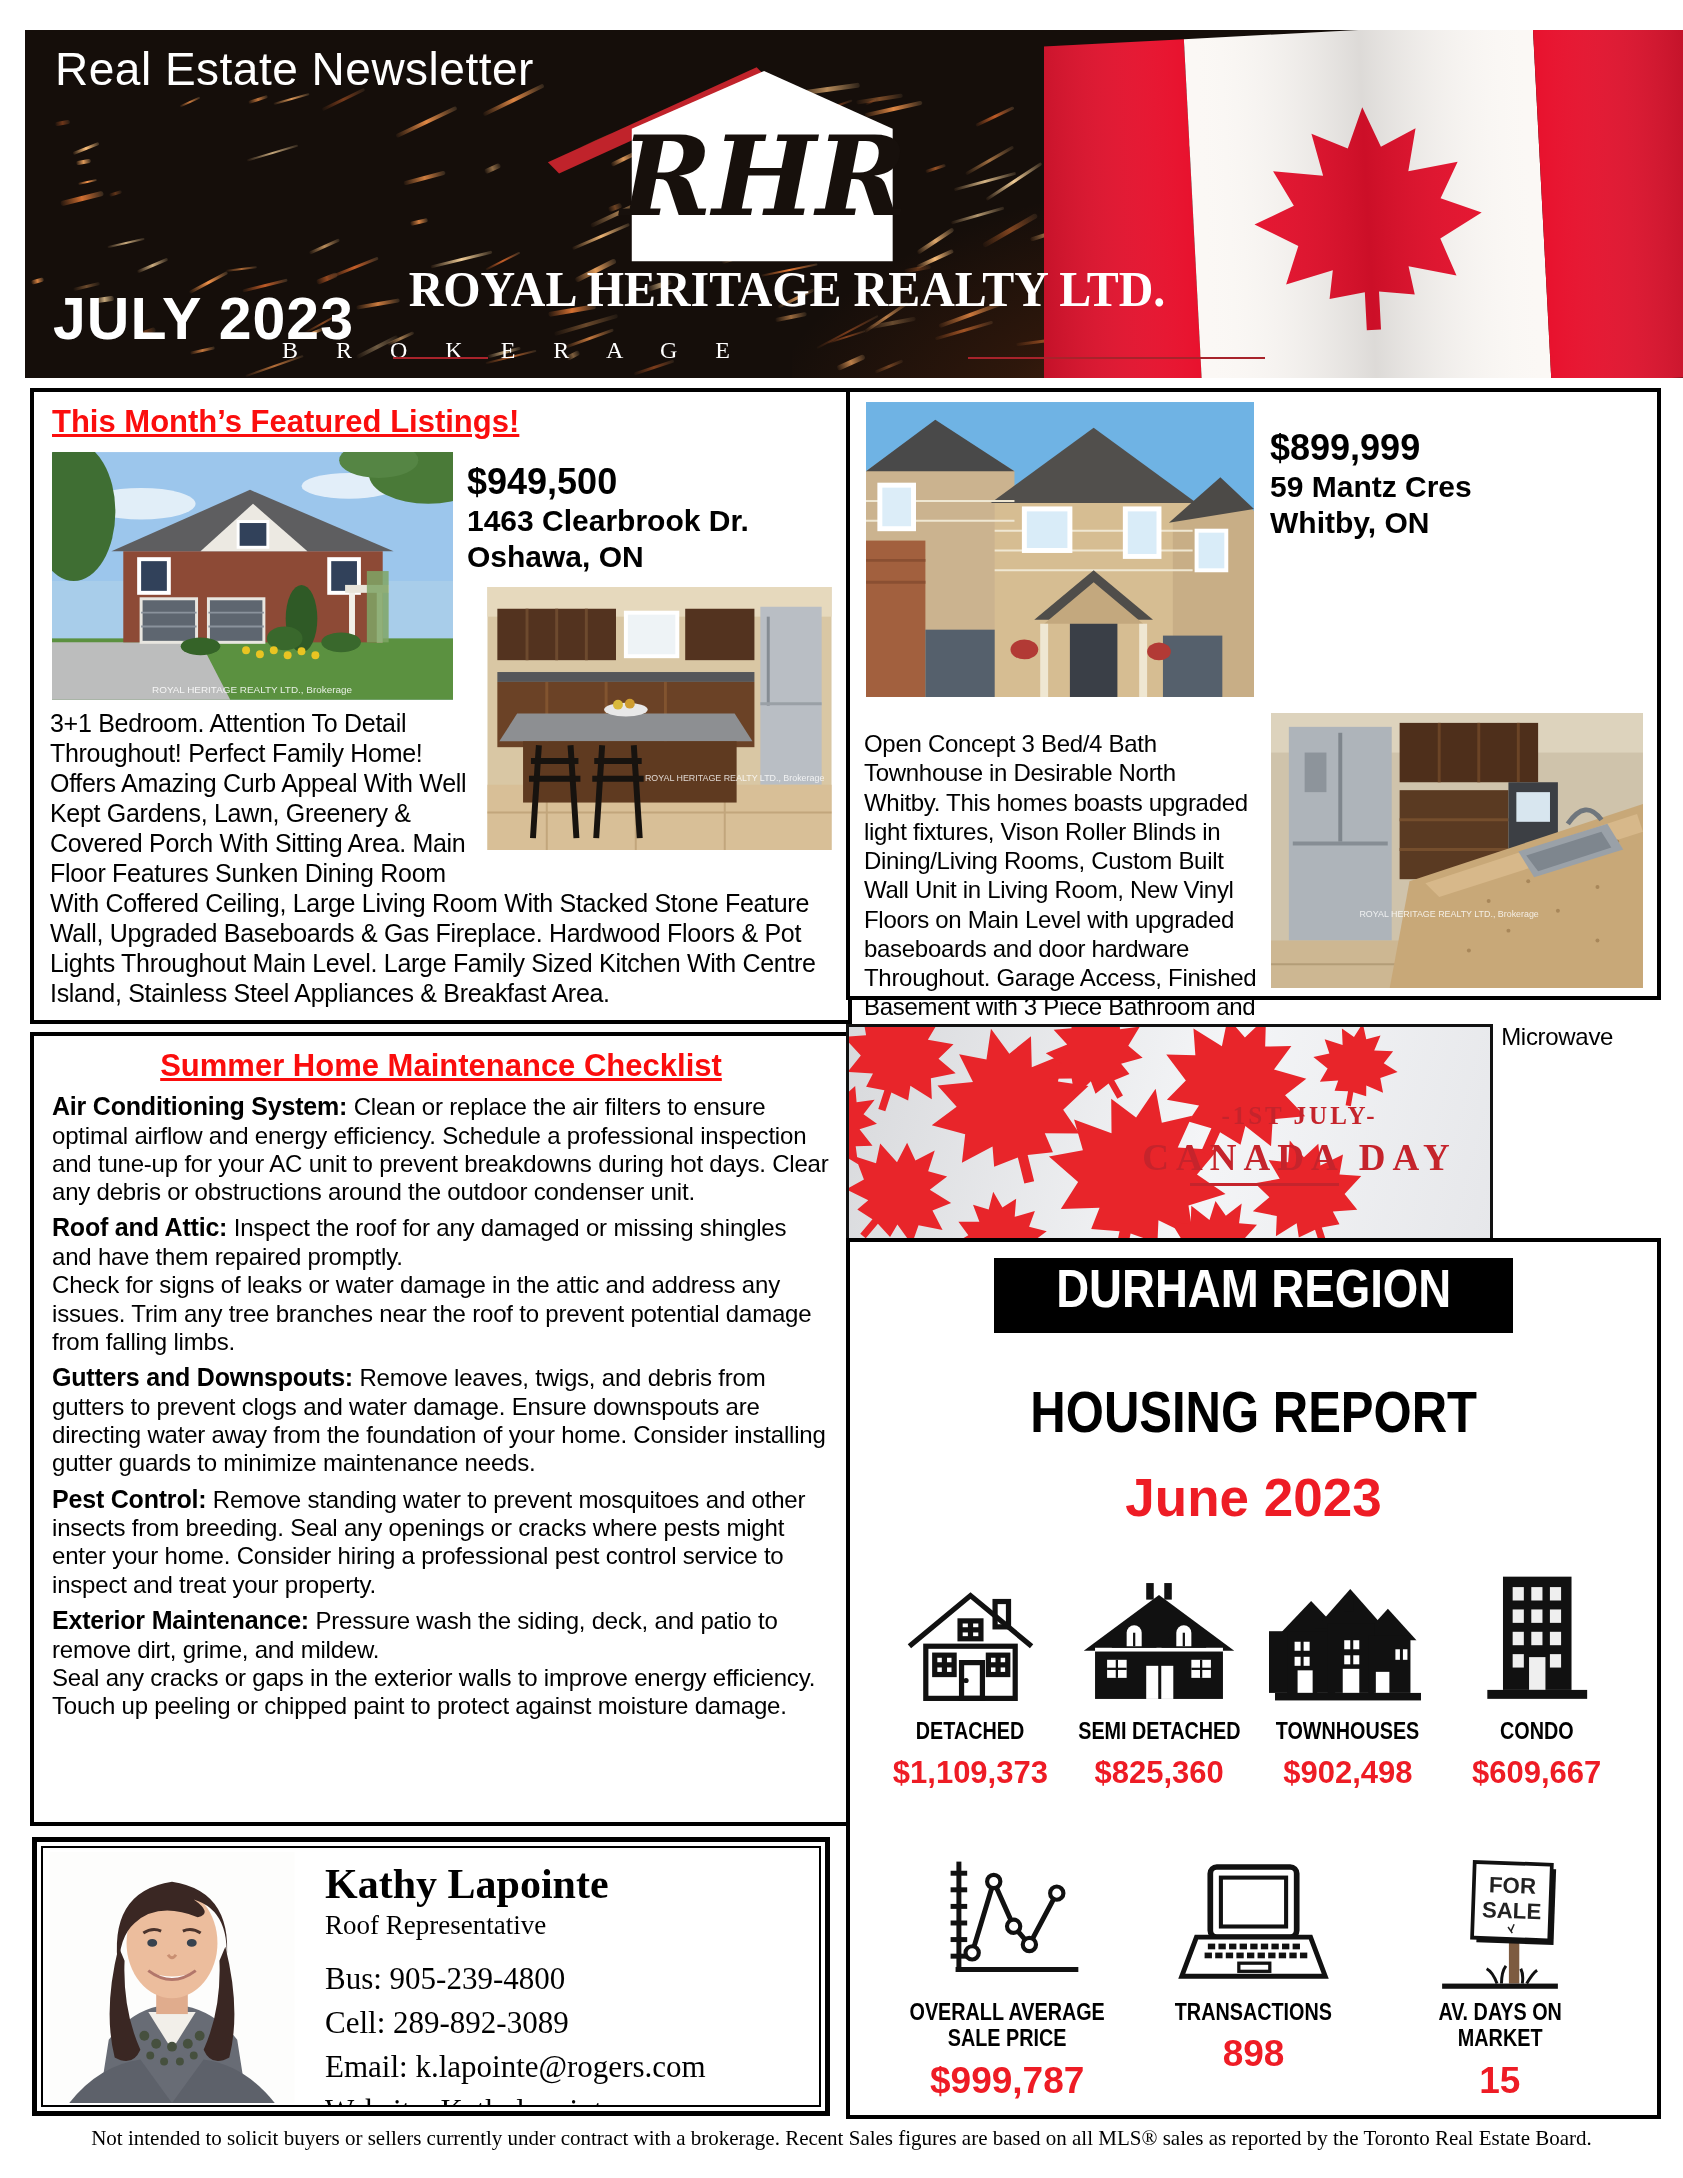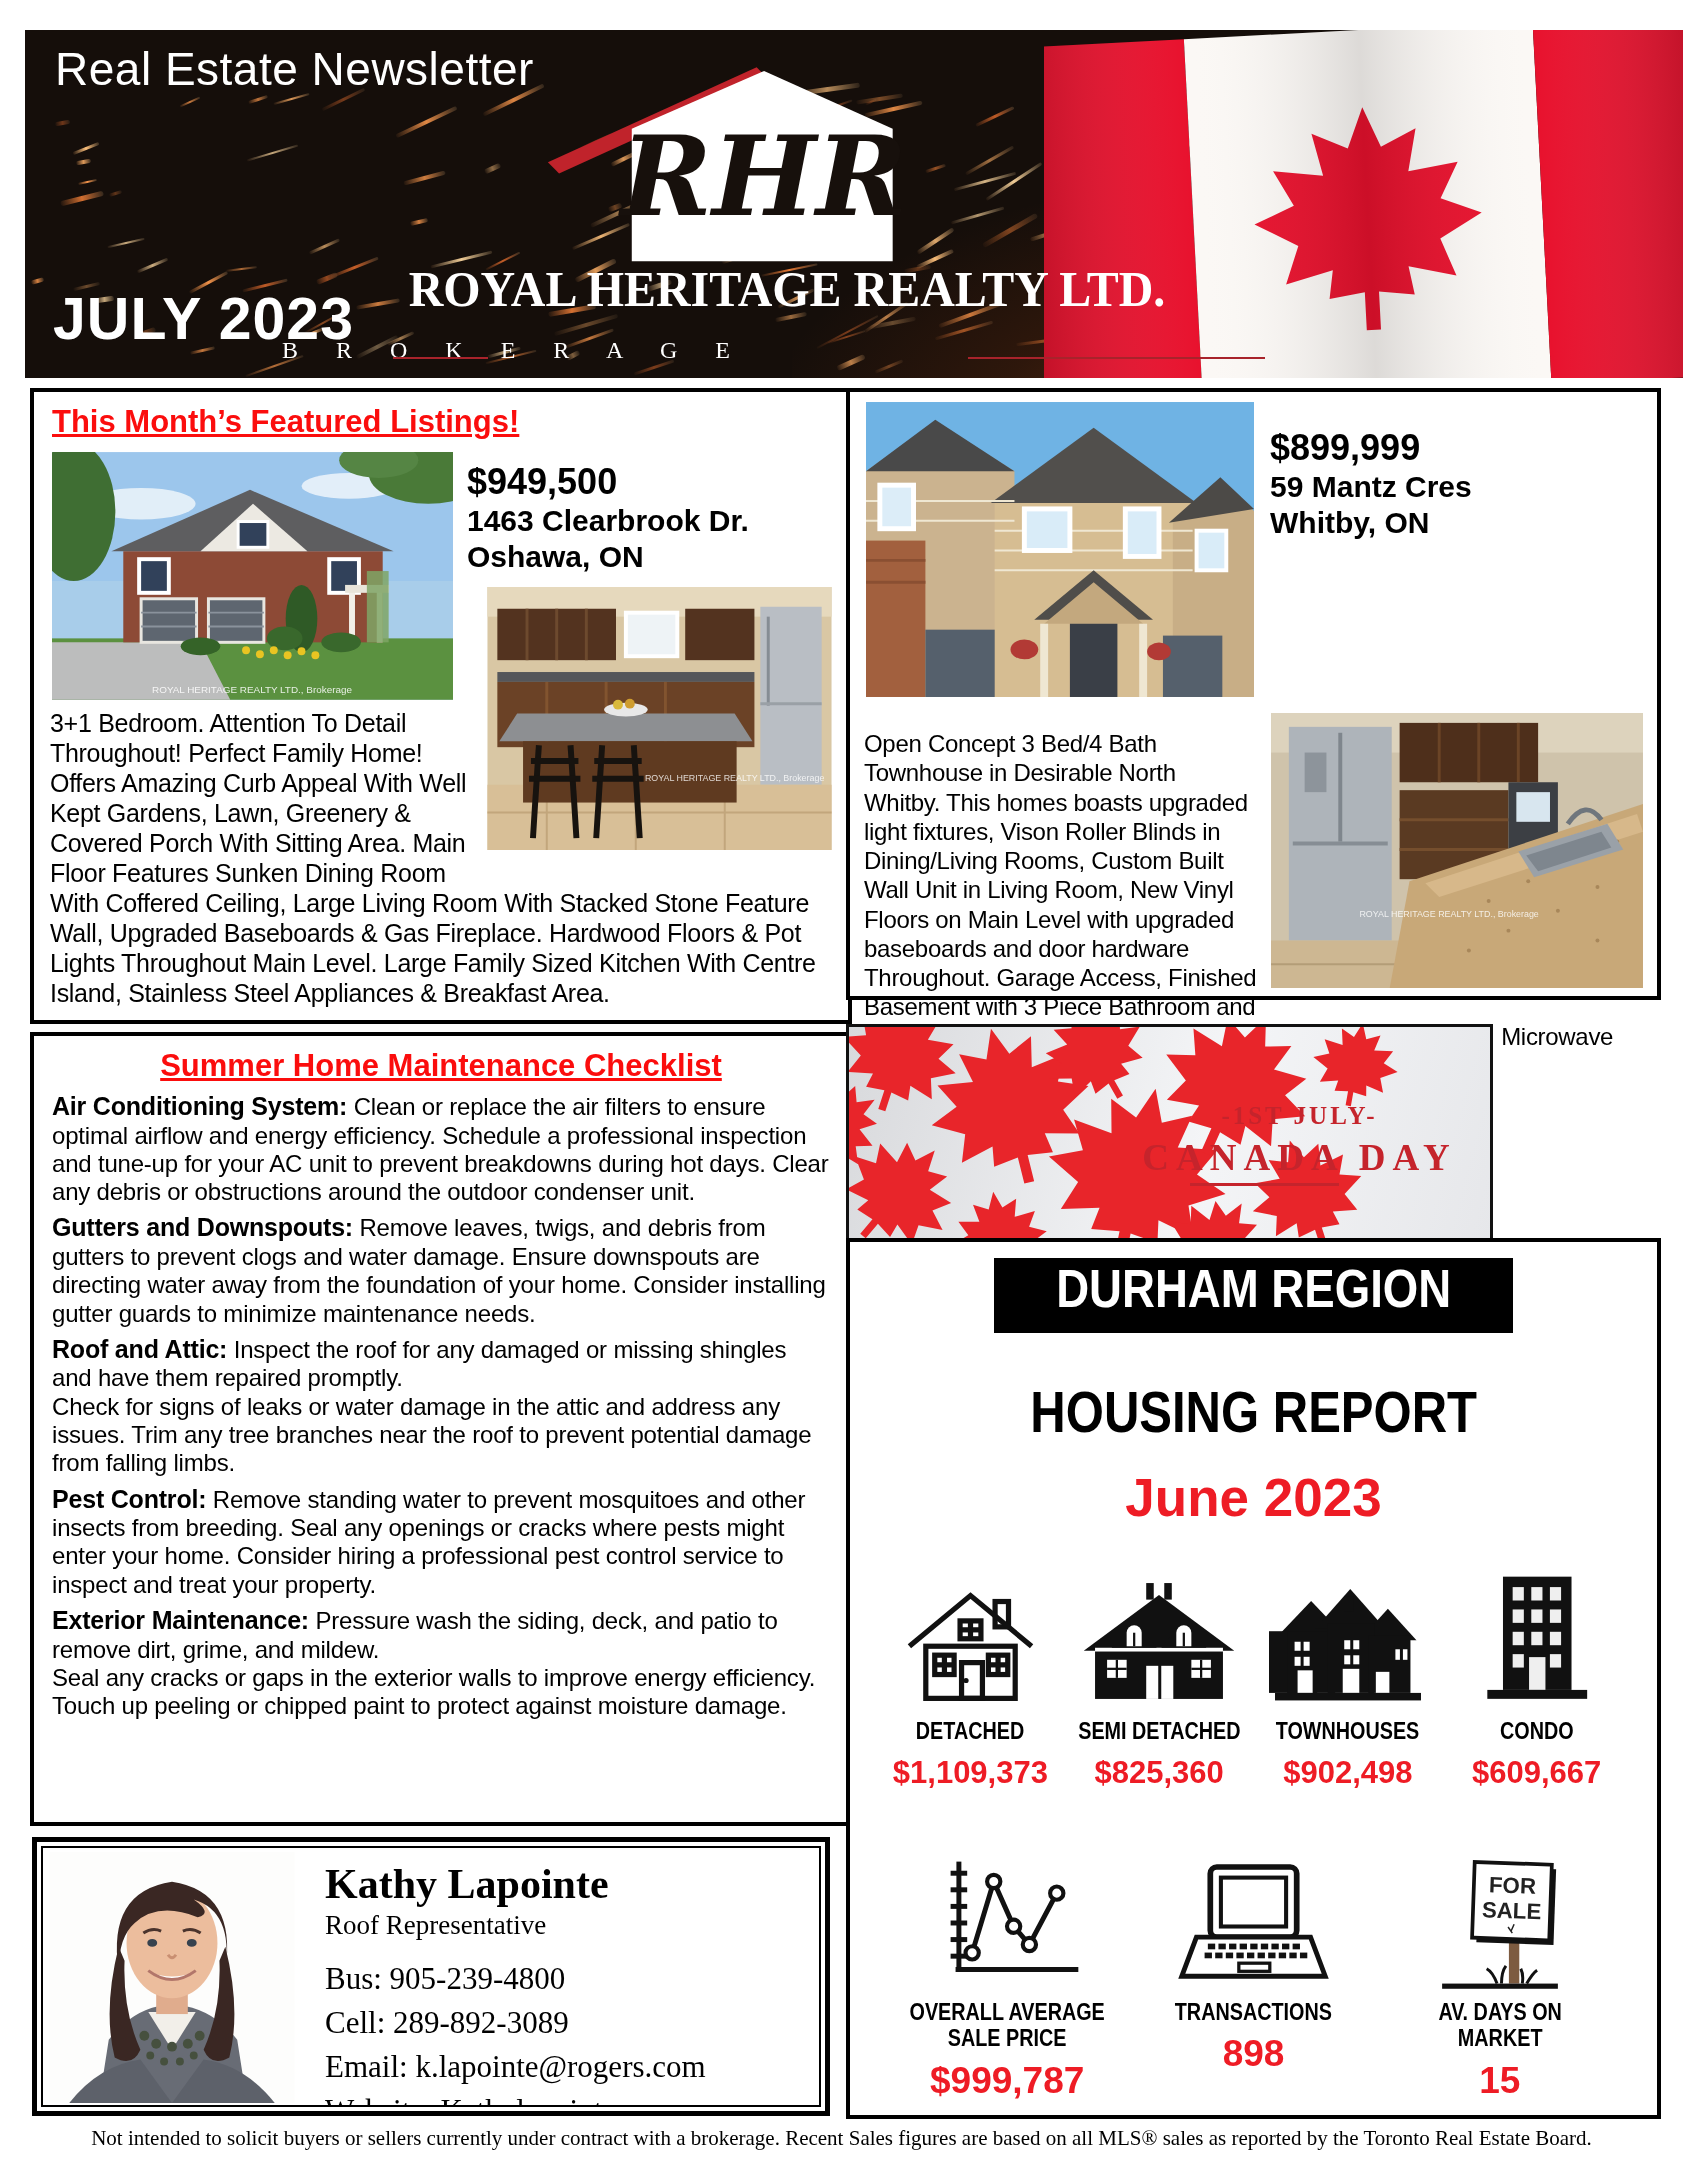--- a/index.html
+++ b/index.html
@@ -456,23 +456,23 @@
       <path d="M300,112 q18,-26 34,-4" stroke="#6f767d" stroke-width="5" fill="none"></path>
       <text x="180" y="206" text-anchor="middle" font-size="9" fill="rgba(255,255,255,.8)">ROYAL HERITAGE REALTY LTD., Brokerage</text>
     </svg>
 
     <p class="desc desc2">Open Concept 3 Bed/4 Bath Townhouse in Desirable North Whitby. This homes boasts upgraded light fixtures, Vison Roller Blinds in Dining/Living Rooms, Custom Built Wall Unit in Living Room, New Vinyl Floors on Main Level with upgraded baseboards and door hardware Throughout. Garage Access, Finished Basement with 3 Piece Bathroom and Pot Lights. Kitchen has all Stainless Steel Appliances with B/I Microwave and B/I Dishwasher.</p>
   </div>
 
   <div class="box chk-box chk">
     <div class="chk-title">Summer Home Maintenance Checklist</div>
     <p><b>Air Conditioning System:</b> <span class="body">Clean or replace the air filters to ensure optimal airflow and energy efficiency. Schedule a professional inspection and tune-up for your AC unit to prevent breakdowns during hot days. Clear any debris or obstructions around the outdoor condenser unit.</span></p>
-    <p><b>Gutters and Downspouts:</b> <span class="body">Remove leaves, twigs, and debris from gutters to prevent clogs and water damage. Ensure downspouts are directing water away from the foundation of your home. Consider installing gutter guards to minimize maintenance needs.</span></p>
     <p><b>Roof and Attic:</b> <span class="body">Inspect the roof for any damaged or missing shingles and have them repaired promptly.
 Check for signs of leaks or water damage in the attic and address any issues. Trim any tree branches near the roof to prevent potential damage from falling limbs.</span></p>
+    <p><b>Gutters and Downspouts:</b> <span class="body">Remove leaves, twigs, and debris from gutters to prevent clogs and water damage. Ensure downspouts are directing water away from the foundation of your home. Consider installing gutter guards to minimize maintenance needs.</span></p>
     <p><b>Pest Control:</b> <span class="body">Remove standing water to prevent mosquitoes and other insects from breeding. Seal any openings or cracks where pests might enter your home. Consider hiring a professional pest control service to inspect and treat your property.</span></p>
     <p><b>Exterior Maintenance:</b> <span class="body">Pressure wash the siding, deck, and patio to remove dirt, grime, and mildew.
 Seal any cracks or gaps in the exterior walls to improve energy efficiency. Touch up peeling or chipped paint to protect against moisture damage.</span></p>
   </div>
 
   <div class="card-outer">
     <div class="card-inner">
       <svg class="agent-photo" viewBox="0 0 248 254">
         <rect width="248" height="254" fill="#fdfdfc"></rect>
         <path d="M50,254 L60,190 Q82,162 110,156 L124,170 L138,156 Q168,162 190,190 L200,254 Z" fill="#686c75"></path>

